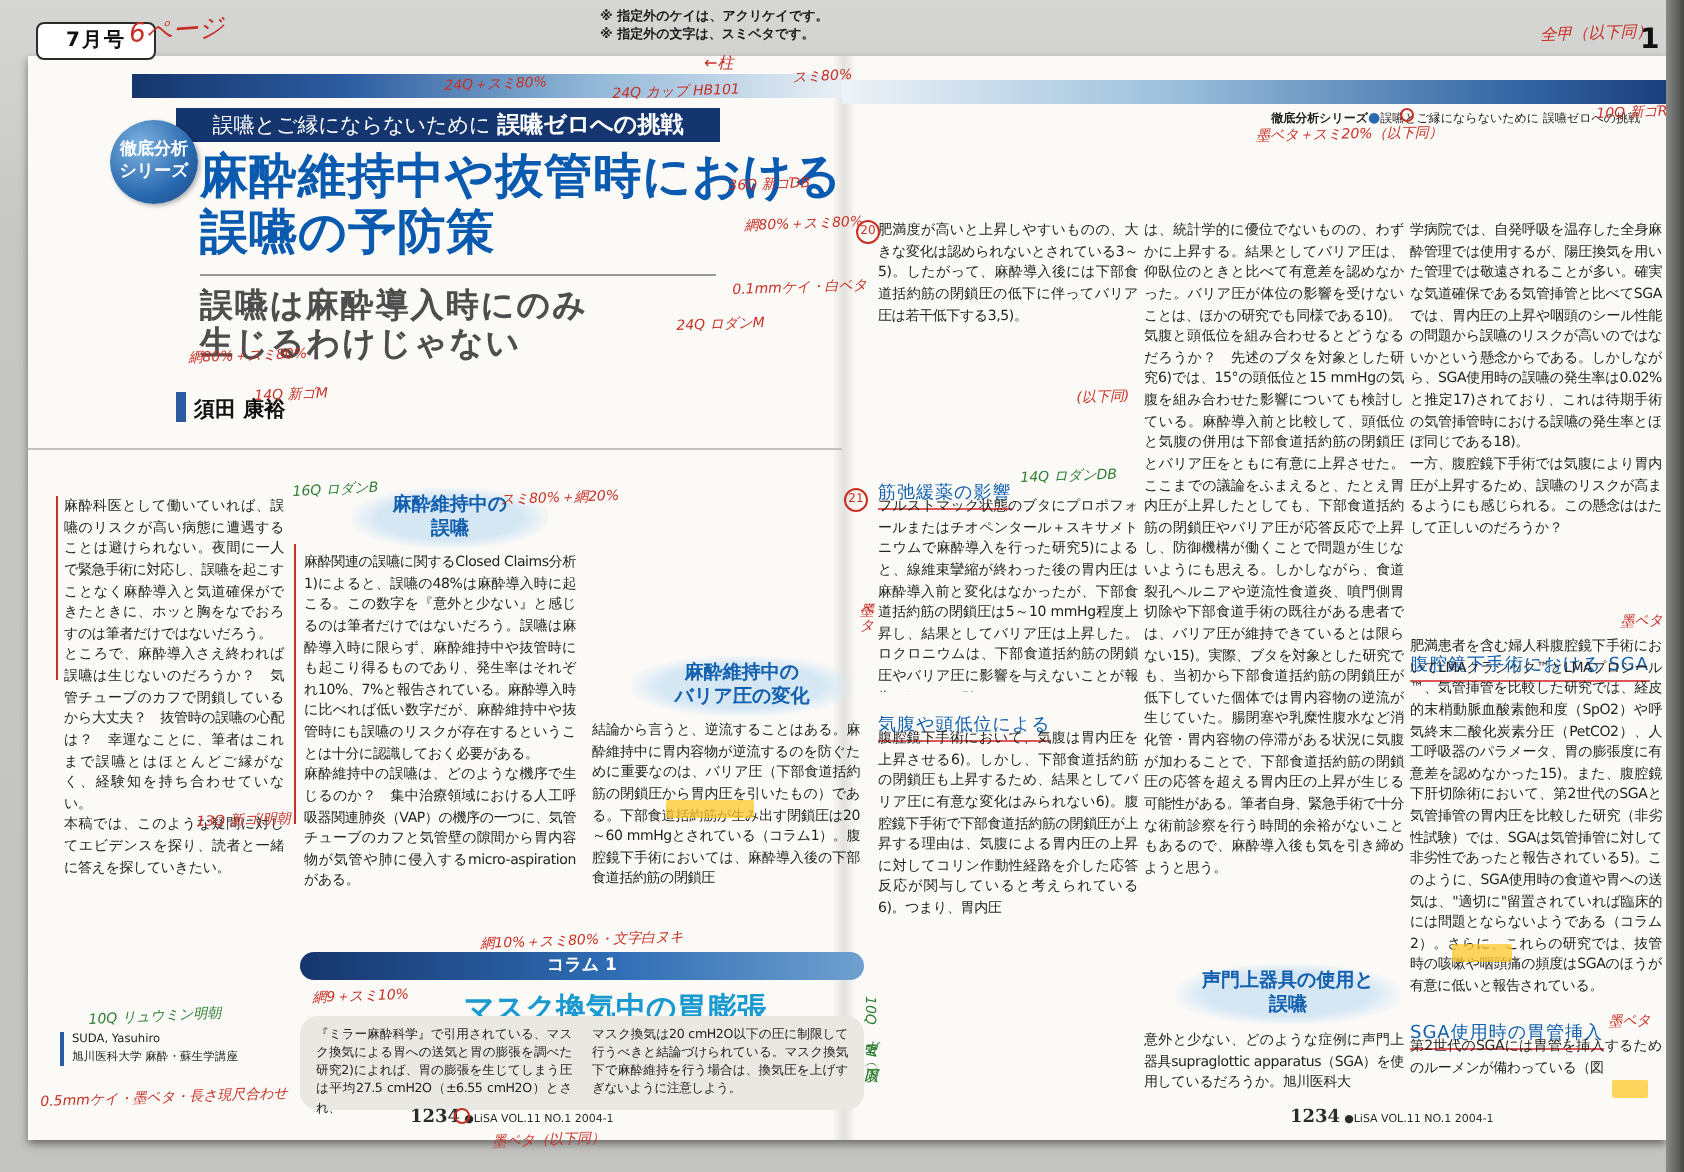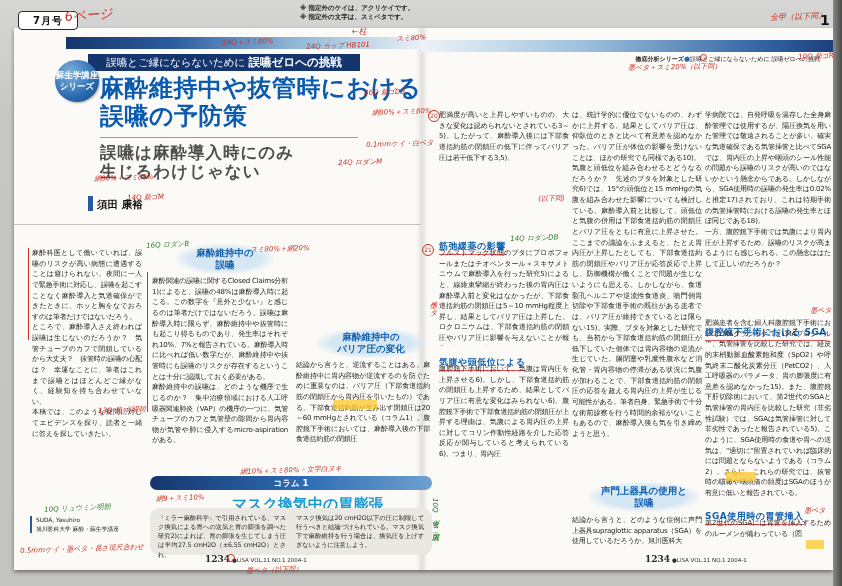--- a/index.html
+++ b/index.html
@@ -39,21 +39,21 @@
   .sub-line{color:#4e4e4e;font-weight:bold;font-size:16.5px;line-height:1.0;letter-spacing:1px;}
   #author-bar{left:88px;top:196px;width:5px;height:15px;background:#2a5b9e;}
   #author{left:97px;top:198px;font-size:10.5px;font-weight:bold;color:#111;}
   #head-rule{left:14px;top:224px;width:407px;height:1px;background:#c2c2c0;}
   
   .pg-text{font-size:7px;line-height:1.52;text-align:justify;color:#232323;
      white-space:pre-line;letter-spacing:-0.2px;}
   .bubble{text-align:center;font-weight:bold;color:#1260ae;font-size:9.5px;line-height:1.25;
      background:radial-gradient(ellipse at center,#d6e7f4 0%,#d6e7f4 52%,rgba(214,231,244,0) 75%);
      padding:3px 6px;}
-  .uhead{color:#1260ae;font-weight:bold;font-size:9px;display:inline-block;
+  .uhead{color:#1260ae;font-weight:normal;font-size:9px;display:inline-block;
      border-bottom:1.6px solid #e05555;padding-bottom:1px;letter-spacing:.5px;}
   
   #col-pill{left:150px;top:476px;width:282px;height:14px;border-radius:8px;color:#fff;
      font-size:8.5px;line-height:14px;text-align:center;font-weight:bold;
      background:linear-gradient(90deg,#16366c,#2f6cb4 55%,#6fa0cf);}
   #colbox-title{left:232px;top:495px;font-size:15px;font-weight:bold;color:#1a9ad0;
      border-bottom:1.4px solid #e05555;padding-bottom:1px;}
   #colbox{left:150px;top:508px;width:282px;height:47px;background:#eae8e2;border-radius:9px;
      display:flex;gap:10px;padding:5px 8px;box-sizing:border-box;}
   #colbox .pg-text{font-size:6.3px;line-height:1.45;}
@@ -94,21 +94,21 @@
   <div class="abs" id="pageno-right">1</div>
 
   <div class="abs" id="band-left"></div>
   <div class="abs" id="band-right"></div>
 
   <div class="abs" id="banner">
     <span>誤嚥とご縁にならないために </span><b>誤嚥ゼロへの挑戦</b>
   </div>
   <div class="abs" id="series-badge">
     <div>
-        <div>蘇生学講座</div>
+        <div>徹底分析</div>
          <div>シリーズ</div>
       </div>
   </div>
   <div class="abs title-line" style="left:100px;top:76px;">麻酔維持中や抜管時における</div>
   <div class="abs title-line" style="left:100px;top:104px;">誤嚥の予防策</div>
   <div class="abs" id="title-rule"></div>
   <div class="abs sub-line" style="left:100px;top:145px;">誤嚥は麻酔導入時にのみ</div>
   <div class="abs sub-line" style="left:100px;top:164px;">生じるわけじゃない</div>
   <div class="abs" id="author-bar"></div>
   <div class="abs" id="author">須田 康裕</div>
@@ -155,21 +155,21 @@
   <div class="abs pg-text" style="left:439px;top:248px;width:130px;height:98px;overflow:hidden;">フルストマック状態のブタにプロポフォールまたはチオペンタール＋スキサメトニウムで麻酔導入を行った研究5)によると、線維束攣縮が終わった後の胃内圧は麻酔導入前と変化はなかったが、下部食道括約筋の閉鎖圧は5～10 mmHg程度上昇し、結果としてバリア圧は上昇した。ロクロニウムは、下部食道括約筋の閉鎖圧やバリア圧に影響を与えないことが報告されている5)。</div>
   <div class="abs" style="left:439px;top:350px;"><span class="uhead">気腹や頭低位による</span></div>
   <div class="abs pg-text" style="left:439px;top:364px;width:130px;height:186px;overflow:hidden;">腹腔鏡下手術において、気腹は胃内圧を上昇させる6)。しかし、下部食道括約筋の閉鎖圧も上昇するため、結果としてバリア圧に有意な変化はみられない6)。腹腔鏡下手術で下部食道括約筋の閉鎖圧が上昇する理由は、気腹による胃内圧の上昇に対してコリン作動性経路を介した応答反応が関与していると考えられている6)。つまり、胃内圧</div>
 
   <div class="abs pg-text" style="left:572px;top:110px;width:130px;height:368px;overflow:hidden;">は、統計学的に優位でないものの、わずかに上昇する。結果としてバリア圧は、仰臥位のときと比べて有意差を認めなかった。バリア圧が体位の影響を受けないことは、ほかの研究でも同様である10)。
 気腹と頭低位を組み合わせるとどうなるだろうか？　先述のブタを対象とした研究6)では、15°の頭低位と15 mmHgの気腹を組み合わせた影響についても検討している。麻酔導入前と比較して、頭低位と気腹の併用は下部食道括約筋の閉鎖圧とバリア圧をともに有意に上昇させた。ここまでの議論をふまえると、たとえ胃内圧が上昇したとしても、下部食道括約筋の閉鎖圧やバリア圧が応答反応で上昇し、防御機構が働くことで問題が生じないようにも思える。しかしながら、食道裂孔ヘルニアや逆流性食道炎、噴門側胃切除や下部食道手術の既往がある患者では、バリア圧が維持できているとは限らない15)。実際、ブタを対象とした研究でも、当初から下部食道括約筋の閉鎖圧が低下していた個体では胃内容物の逆流が生じていた。腸閉塞や乳糜性腹水など消化管・胃内容物の停滞がある状況に気腹が加わることで、下部食道括約筋の閉鎖圧の応答を超える胃内圧の上昇が生じる可能性がある。筆者自身、緊急手術で十分な術前診察を行う時間的余裕がないこともあるので、麻酔導入後も気を引き締めようと思う。</div>
   <div class="abs bubble" style="left:588px;top:482px;width:100px;">
     <div>声門上器具の使用と</div>
     <div>誤嚥</div>
   </div>
-  <div class="abs pg-text" style="left:572px;top:515px;width:130px;height:34px;overflow:hidden;">結論から言うと、どのような症例に声門上器具supraglottic apparatus（SGA）を使用しているだろうか。旭川医科大</div>
+  <div class="abs pg-text" style="left:572px;top:515px;width:130px;height:34px;overflow:hidden;">意外と少ない、どのような症例に声門上器具supraglottic apparatus（SGA）を使用しているだろうか。旭川医科大</div>
 
   <div class="abs pg-text" style="left:705px;top:110px;width:126px;height:190px;overflow:hidden;">学病院では、自発呼吸を温存した全身麻酔管理では使用するが、陽圧換気を用いた管理では敬遠されることが多い。確実な気道確保である気管挿管と比べてSGAでは、胃内圧の上昇や咽頭のシール性能の問題から誤嚥のリスクが高いのではないかという懸念からである。しかしながら、SGA使用時の誤嚥の発生率は0.02%と推定17)されており、これは待期手術の気管挿管時における誤嚥の発生率とほぼ同じである18)。
 一方、腹腔鏡下手術では気腹により胃内圧が上昇するため、誤嚥のリスクが高まるようにも感じられる。この懸念ははたして正しいのだろうか？</div>
   <div class="abs" style="left:705px;top:320px;"><span class="uhead">腹腔鏡下手術における SGA</span></div>
   <div class="abs pg-text" style="left:705px;top:318px;width:126px;height:178px;overflow:hidden;">肥満患者を含む婦人科腹腔鏡下手術においてLMAクラシック™とLMAプロシール™、気管挿管を比較した研究では、経皮的末梢動脈血酸素飽和度（SpO2）や呼気終末二酸化炭素分圧（PetCO2）、人工呼吸器のパラメータ、胃の膨張度に有意差を認めなかった15)。また、腹腔鏡下肝切除術において、第2世代のSGAと気管挿管の胃内圧を比較した研究（非劣性試験）では、SGAは気管挿管に対して非劣性であったと報告されている5)。このように、SGA使用時の食道や胃への送気は、"適切に"留置されていれば臨床的には問題とならないようである（コラム2）。さらに、これらの研究では、抜管時の咳嗽や咽頭痛の頻度はSGAのほうが有意に低いと報告されている。</div>
   <div class="abs" style="left:705px;top:504px;"><span class="uhead">SGA使用時の胃管挿入</span></div>
   <div class="abs pg-text" style="left:705px;top:518px;width:126px;height:32px;overflow:hidden;">第2世代のSGAには胃管を挿入するためのルーメンが備わっている（図</div>
 
   <div class="abs footer" style="left:645px;top:554px;">
     <span class="pgno">1234</span><span>●LiSA VOL.11 NO.1 2004-1</span>

